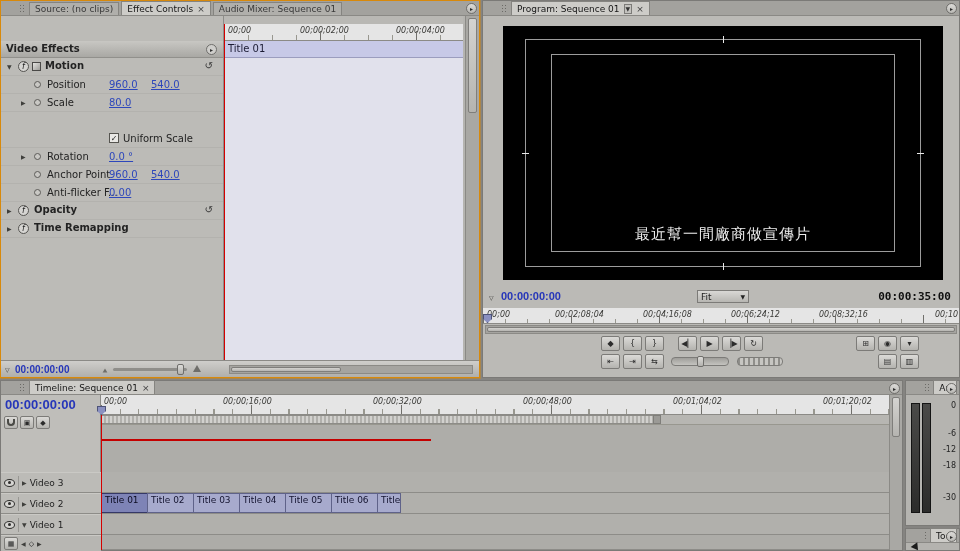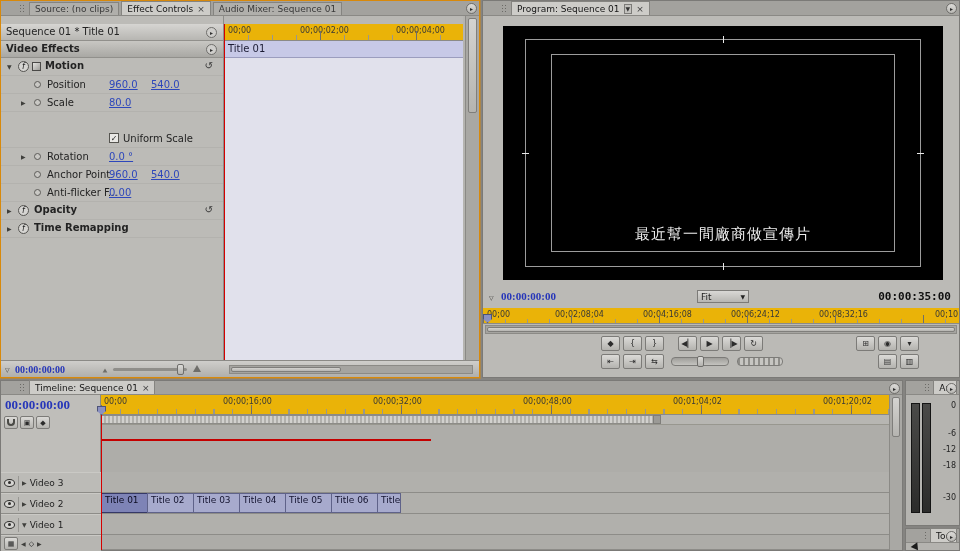--- a/index.html
+++ b/index.html
@@ -8,21 +8,21 @@
   .group{position:absolute;background:#b5b4b0;border:1px solid #7b7a77;}
   .group.focus{border-color:#d8890b;box-shadow:0 0 0 1px rgba(216,137,11,.45);}
   .tabstrip{position:absolute;left:0;top:0;right:0;height:15px;background:#a3a29e;display:flex;align-items:flex-end;padding-left:18px;border-bottom:1px solid #8a8985;}
   .grip{width:7px;height:9px;margin:0 3px 2px 0;background-image:radial-gradient(circle,#6b6a66 38%,transparent 42%);background-size:3px 3px;}
   .tab{height:13px;padding:0 5px;margin-right:2px;background:#b0afab;border:1px solid #858480;border-bottom:none;font-size:9px;line-height:12px;color:#3a3a3a;display:flex;align-items:center;gap:4px;white-space:nowrap;}
   .tab.active{background:#cdccc8;color:#161616;height:14px;}
   .close{font-size:9px;color:#3f3f3f;line-height:8px;}
   .ddbox{font-size:6px;line-height:8px;border:1px solid #7c7b78;background:#c3c2be;padding:0 1px;color:#333;}
   .pmenu{position:absolute;right:2px;top:2px;width:11px;height:11px;border-radius:50%;background:linear-gradient(#dcdbd8,#b9b8b4);border:1px solid #6f6e6b;font-size:6px;line-height:9px;text-align:center;color:#2e2e2e;}
   .body{position:absolute;left:0;right:0;top:15px;bottom:0;}
-  .tc{font-family:Liberation Serif, serif;font-weight:bold;color:#2636b9;}
+  .tc{font-family:Liberation Sans, sans-serif;font-weight:bold;color:#2636b9;}
   .link{color:#2d47bb;text-decoration:underline;}
   .dis{color:#8e8d89 !important;text-decoration:none !important;}
   
   #ec{left:0;top:0;width:480px;height:378px;}
   .ec-left{position:absolute;left:0;top:0;width:222px;bottom:17px;background:#bcbbb7;}
   .hdr{position:absolute;left:0;width:222px;height:17px;background:linear-gradient(#d6d5d2,#b7b6b2);border-bottom:1px solid #91908c;}
   .hdr .t{position:absolute;left:5px;top:2px;}
   .hdr.sect{background:linear-gradient(#c8c7c3,#a9a8a4);}
   .hdr.sect .t{font-weight:bold;}
   .circ{position:absolute;width:11px;height:11px;border-radius:50%;border:1px solid #6f6e6b;background:#cfcecb;font-size:6px;text-align:center;line-height:9px;color:#333;}
@@ -31,21 +31,21 @@
   .kf{position:absolute;left:33px;top:5px;width:7px;height:7px;border:1px solid #5c5b58;border-radius:50%;background:#c9c8c4;}
   .plabel{position:absolute;left:46px;top:3px;}
   .pv1{position:absolute;left:108px;top:3px;}
   .pv2{position:absolute;left:150px;top:3px;}
   .reset{position:absolute;right:10px;top:2px;font-size:10px;color:#3a3a3a;}
   .fxb{position:absolute;width:11px;height:11px;top:3px;border:1px solid #555451;border-radius:50%;background:#d6d5d2;font-size:8px;font-style:italic;text-align:center;line-height:10px;color:#222;}
   .mic{position:absolute;width:9px;height:9px;top:4px;border:1px solid #4a4947;background:linear-gradient(135deg,#e6e5e2,#9b9a96);}
   .ename{position:absolute;top:2px;font-weight:bold;}
   .cb{position:absolute;top:3px;width:10px;height:10px;border:1px solid #55544f;background:#e9e8e5;font-size:8px;line-height:9px;text-align:center;color:#1c1c1c;}
   .ec-mini{position:absolute;left:222px;right:16px;top:0;bottom:17px;background:#b9b8b4;border-left:1px solid #8e8d89;}
-  .ruler{position:absolute;background:#eab308;border-bottom:1px solid #8b8a86;}
+  .ruler{position:absolute;background:#e5e5e5;border-bottom:1px solid #8b8a86;font-style:italic;}
   .rlbl{position:absolute;top:2px;font-size:8px;color:#393936;white-space:nowrap;}
   .tks{position:absolute;left:0;right:0;bottom:0;height:9px;background-repeat:repeat-x;background-position:left bottom;}
   .ec-clipbar{position:absolute;left:0;right:0;top:25px;height:17px;background:#c7c9e7;border-bottom:1px solid #9b9dbe;color:#1b1b33;}
   .ec-area{position:absolute;left:0;right:0;top:42px;bottom:0;background:#e1e1ec;}
   .cti{position:absolute;width:1px;background:#d40000;}
   .vscroll{position:absolute;width:14px;background:#a9a8a4;border-left:1px solid #8b8a86;}
   .thumb{position:absolute;left:2px;right:2px;background:linear-gradient(#d4d3d0,#b5b4b0);border:1px solid #7f7e7b;border-radius:2px;}
   .ec-bottom{position:absolute;left:0;right:0;bottom:0;height:17px;background:linear-gradient(#cfcecb,#b0afab);border-top:1px solid #8b8a86;}
   .mt{width:0;height:0;border-left:4px solid transparent;border-right:4px solid transparent;border-bottom:7px solid #6f6e6a;display:inline-block;}
   .slider{position:absolute;height:3px;background:#8f8e8a;border-radius:2px;}
@@ -109,24 +109,20 @@
           <span>Effect Controls</span>
           <span class="close">×</span>
         </div>
       <div class="tab">
           <span>Audio Mixer: Sequence 01</span>
         </div>
       <div class="pmenu">▸</div>
     </div>
     <div class="body">
       <div class="ec-left">
-        <div class="hdr" style="top:8px">
-          <span class="t">Sequence 01 * Title 01</span>
-          <span class="circ" style="right:6px;top:3px">▸</span>
-        </div>
         <div class="hdr sect" style="top:25px">
           <span class="t">Video Effects</span>
           <span class="circ" style="right:6px;top:3px">▸</span>
         </div>
 
         <div class="prow" style="top:42px">
           <span class="tri" style="left:6px">▼</span>
           <span class="fxb" style="left:17px">f</span>
           <span class="mic" style="left:31px"></span>
           <span class="ename" style="left:44px">Motion</span>

